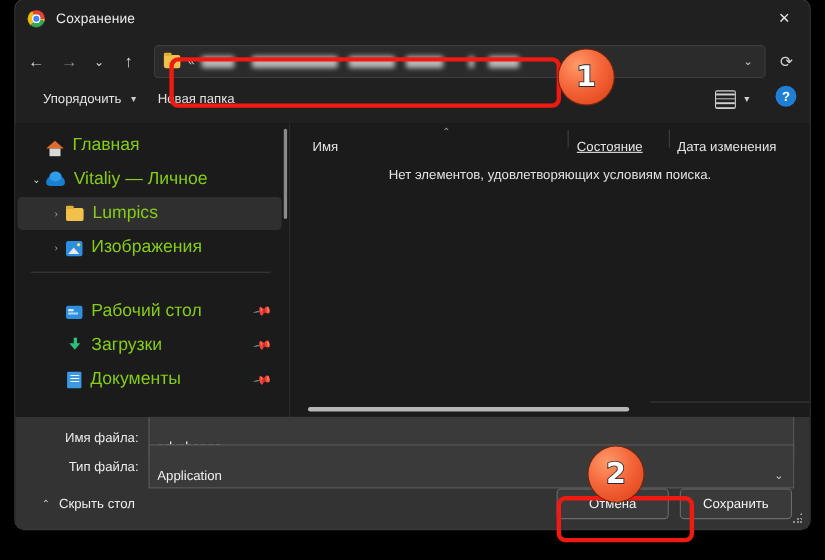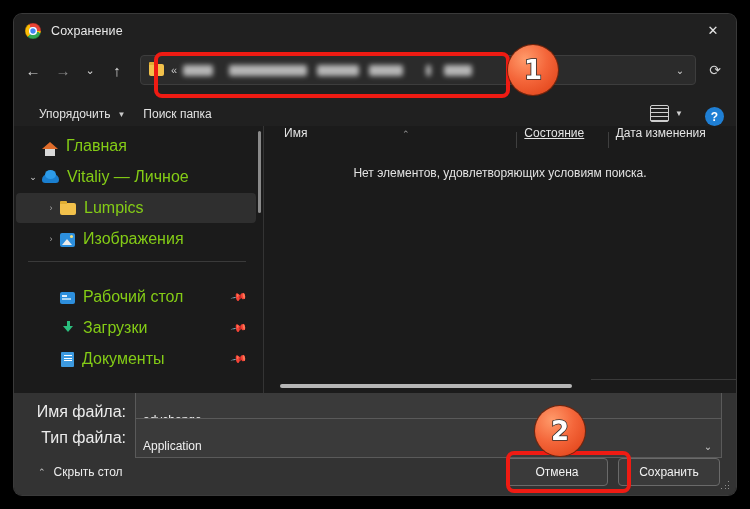--- a/index.html
+++ b/index.html
@@ -12,21 +12,21 @@
     height: 509px;
     font-family: "Liberation Sans", sans-serif;
     overflow: hidden;
     position: relative;
   }
 
   
   #dialog {
     position: absolute;
     left: 14px;
-    top: 14px;
+    top: 0;
     width: 722px;
     height: 481px;
     background: #202020;
     border-radius: 8px;
     box-shadow: 0 0 0 1px #3a3a3a;
     overflow: hidden;
     display: flex;
     flex-direction: column;
   }
 
@@ -186,21 +186,21 @@
   #search-icon {
     color: #cfcfcf;
     font-size: 13px;
     flex: 0 0 auto;
   }
 
   
   #cmdbar {
     height: 34px;
     display: flex;
-    align-items: flex-end;
+    align-items: flex-start;
     padding: 0 8px 0 16px;
     flex: 0 0 auto;
   }
   .cmdbtn {
     font-size: 12px;
     color: #e2e2e2;
     padding: 5px 9px;
     border-radius: 4px;
     display: flex;
     align-items: center;
@@ -456,21 +456,21 @@
     flex: 0 0 auto;
     position: relative;
     padding-left: 12px;
   }
   .col {
     font-size: 12px;
     color: #e4e4e4;
     position: relative;
     height: 28px;
     display: flex;
-    align-items: flex-start;
+    align-items: flex-end;
     padding-left: 8px;
   }
   .col.sep::before {
     content: "";
     position: absolute;
     left: 0; top: 6px; bottom: 6px;
     width: 1px;
     background: #3f3f3f;
   }
   #col-name { width: 251px; padding-left: 8px; }
@@ -524,21 +524,21 @@
     display: flex;
     align-items: center;
     height: 22px;
     margin-bottom: 4px;
   }
   .flabel {
     width: 98px;
     flex: 0 0 auto;
     text-align: right;
     padding-right: 9px;
-    font-size: 16px;
+    font-size: 12px;
     color: #ececec;
     white-space: nowrap;
   }
   .fcombo {
     flex: 1 1 auto;
     height: 22px;
     background: #3a3a3a;
     border: 1px solid #5a5a5a;
     display: flex;
     align-items: center;
@@ -671,21 +671,21 @@
     <div id="refresh-btn">⟳</div>
 
   </div>
 
   <div id="cmdbar">
     <div class="cmdbtn">
       <span>Упорядочить</span>
       <span class="caret">▼</span>
     </div>
     <div class="cmdbtn">
-      <span>Поиск папка</span>
+      <span>Новая папка</span>
     </div>
     <div id="cmd-spacer"></div>
     <div id="view-btn">
       <span id="view-glyph"></span>
       <span id="view-caret">▼</span>
     </div>
     <div id="help-btn">?</div>
   </div>
 
   <div id="body">

